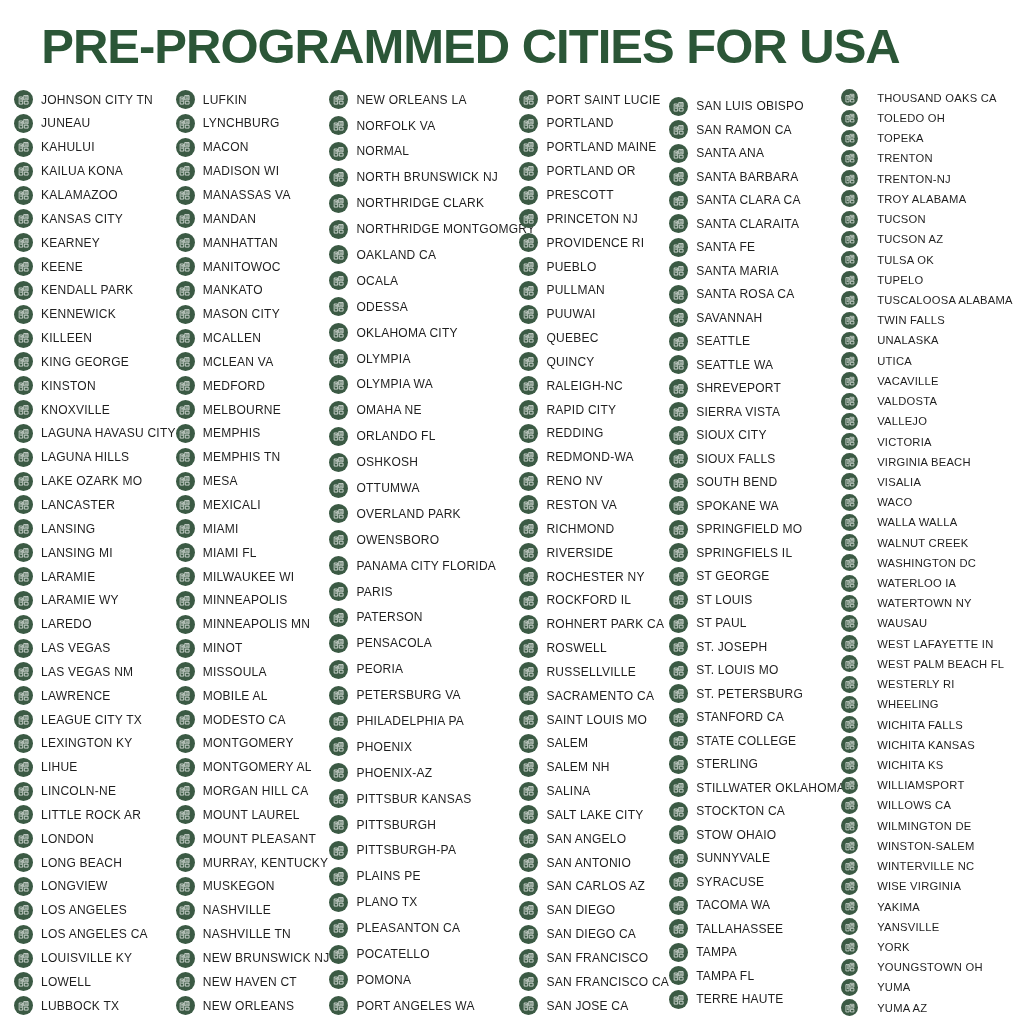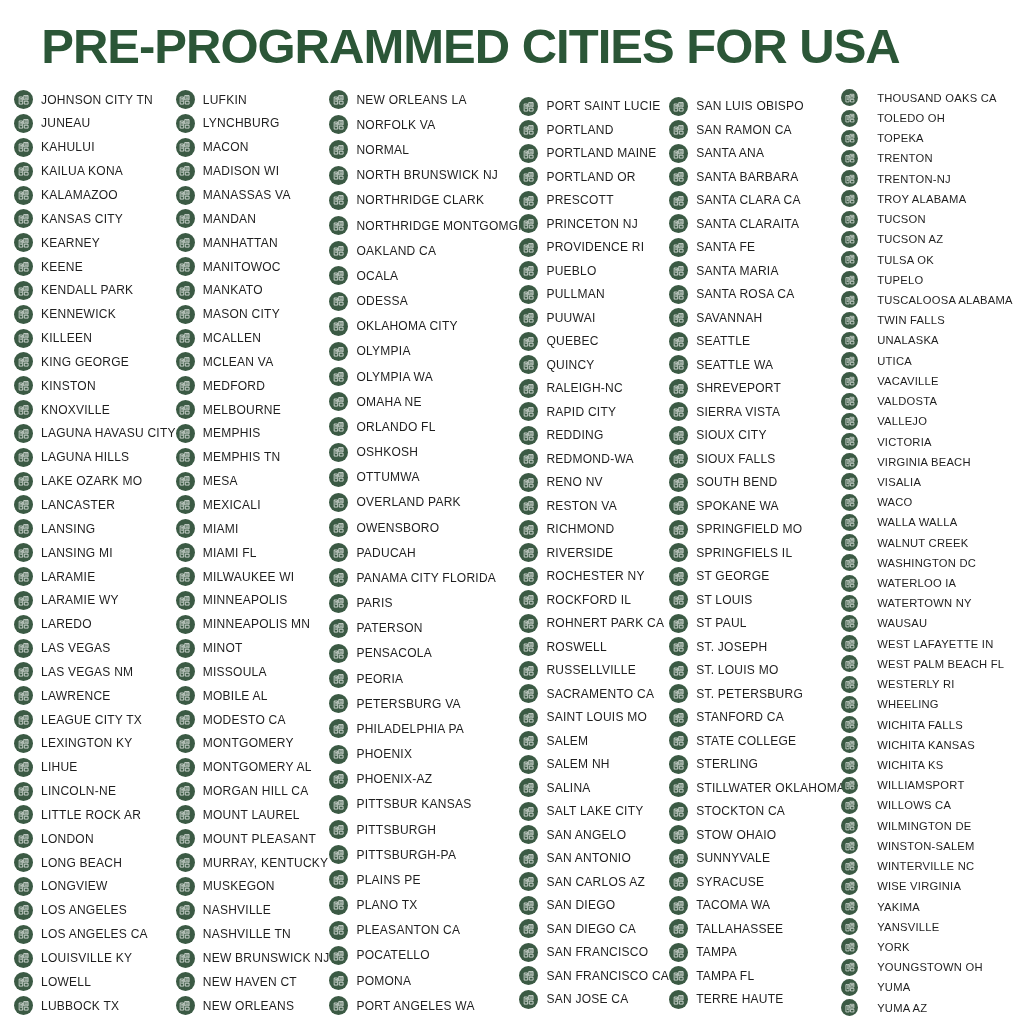--- a/index.html
+++ b/index.html
@@ -23,21 +23,21 @@
     flex:1;
     display:flex;
     align-items:stretch;
     padding:4px 4px 6px 14px;
     box-sizing:border-box;
   }
   .col { display:flex; flex-direction:column; justify-content:space-between; box-sizing:border-box; }
   .col-1 { width:166px; }
   .col-2 { width:158px; }
   .col-3 { width:190px; }
-  .col-4 { width:150px;justify-content:center; }
+  .col-4 { width:150px; }
   .col-5 { width:172px;justify-content:center; }
   .col-6 { width:168px; }
   .row {
     display:flex; align-items:center;
     height:23.5px;
     white-space:nowrap;
   }
   .col-6 .row { height:19.8px;gap:12px; }
   .icon {
     flex:0 0 auto;
@@ -1223,32 +1223,20 @@
         <div class="row">
           <span class="icon">
             <svg viewBox="0 0 24 24" fill="none" stroke="#ffffff" stroke-width="1.2" stroke-linecap="round" stroke-linejoin="round">
               <rect x="4.5" y="7" width="5.5" height="12.5"></rect>
               <path d="M6.3 9.5h2 M6.3 12h2 M6.3 14.5h2"></path>
               <rect x="12.5" y="4.5" width="7" height="7.5"></rect>
               <path d="M14 6.8h4 M14 9.2h4"></path>
               <rect x="13.5" y="14.5" width="6" height="5"></rect>
             </svg>
           </span>
-          <span class="label">PADUCAH</span>
-        </div>
-        <div class="row">
-          <span class="icon">
-            <svg viewBox="0 0 24 24" fill="none" stroke="#ffffff" stroke-width="1.2" stroke-linecap="round" stroke-linejoin="round">
-              <rect x="4.5" y="7" width="5.5" height="12.5"></rect>
-              <path d="M6.3 9.5h2 M6.3 12h2 M6.3 14.5h2"></path>
-              <rect x="12.5" y="4.5" width="7" height="7.5"></rect>
-              <path d="M14 6.8h4 M14 9.2h4"></path>
-              <rect x="13.5" y="14.5" width="6" height="5"></rect>
-            </svg>
-          </span>
           <span class="label">PANAMA CITY FLORIDA</span>
         </div>
         <div class="row">
           <span class="icon">
             <svg viewBox="0 0 24 24" fill="none" stroke="#ffffff" stroke-width="1.2" stroke-linecap="round" stroke-linejoin="round">
               <rect x="4.5" y="7" width="5.5" height="12.5"></rect>
               <path d="M6.3 9.5h2 M6.3 12h2 M6.3 14.5h2"></path>
               <rect x="12.5" y="4.5" width="7" height="7.5"></rect>
               <path d="M14 6.8h4 M14 9.2h4"></path>
               <rect x="13.5" y="14.5" width="6" height="5"></rect>

